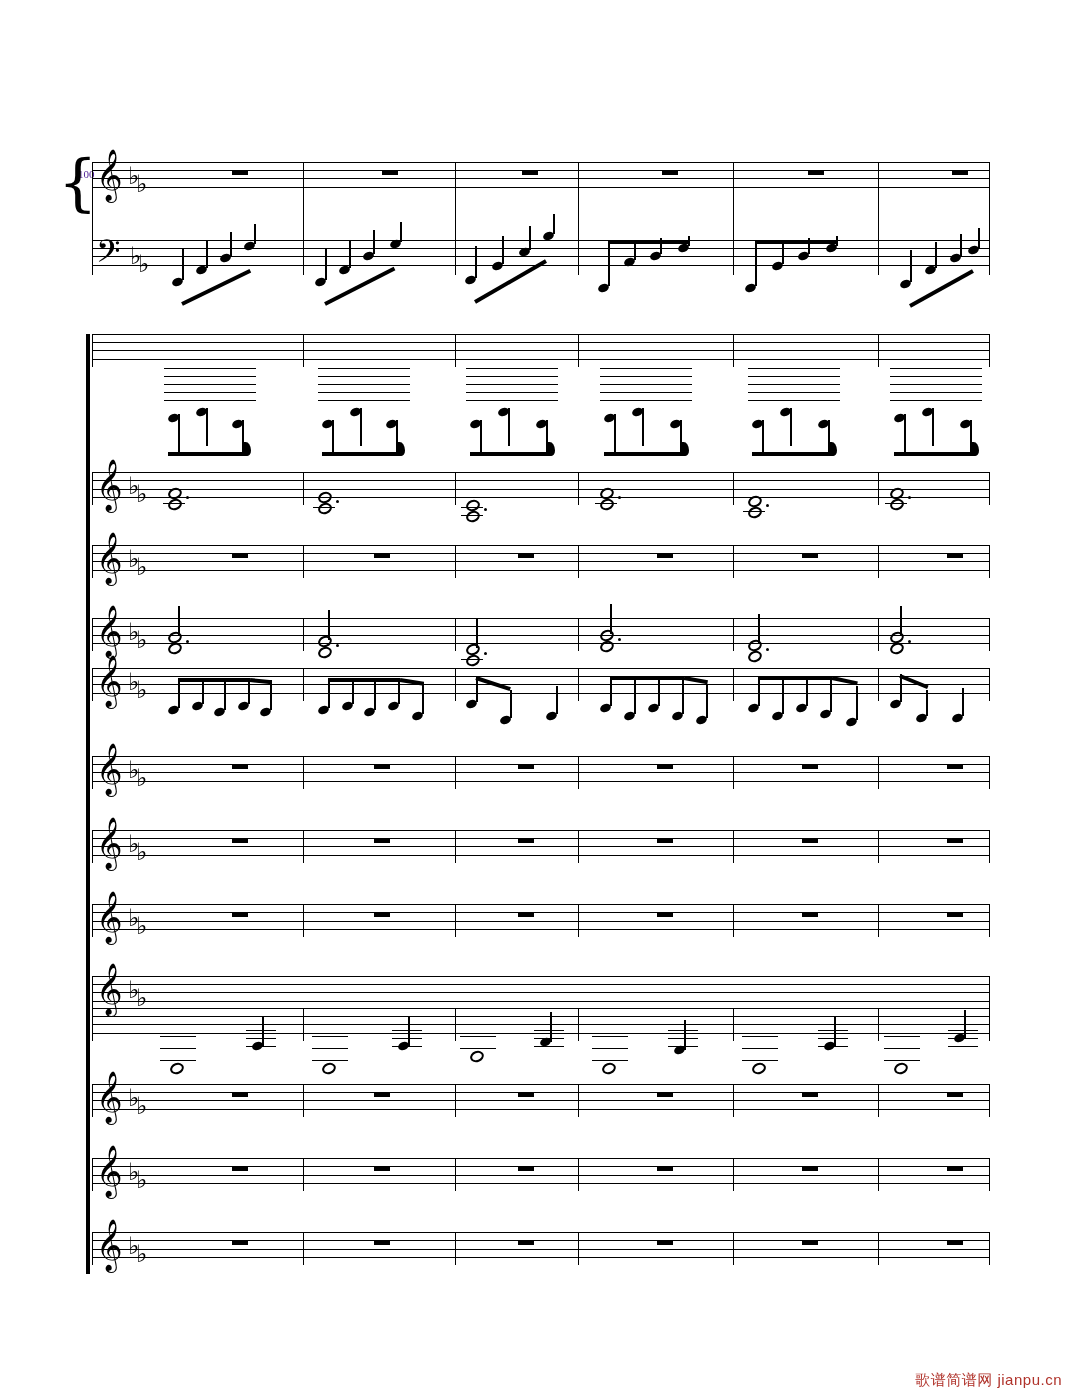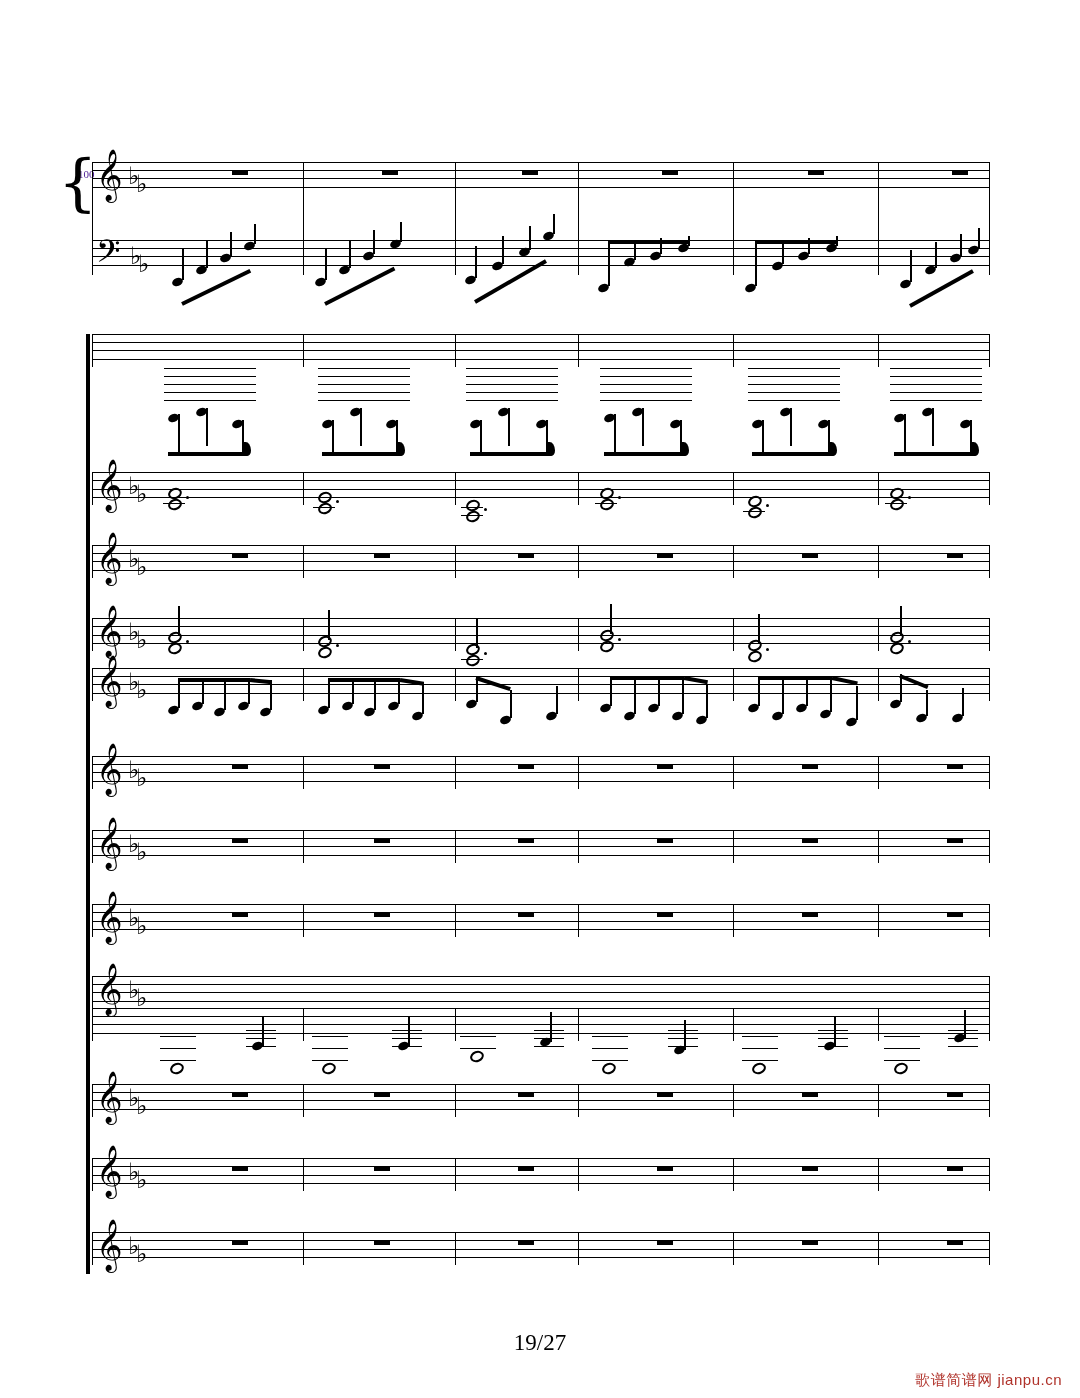--- a/index.html
+++ b/index.html
@@ -745,19 +745,18 @@
     <div class="rest" style="left:232px; top:1240px;"></div>
     <div class="rest" style="left:374px; top:1240px;"></div>
     <div class="rest" style="left:518px; top:1240px;"></div>
     <div class="rest" style="left:657px; top:1240px;"></div>
     <div class="rest" style="left:802px; top:1240px;"></div>
     <div class="rest" style="left:947px; top:1240px;"></div>
 
     <div class="bracket-left" style="left:86px; top:334px; height:940px;"></div>
   </div>
 
-  <div class="page-number">19/27</div>
 
   <div class="watermark">
     <span>歌谱简谱网 jianpu.cn</span>
   </div>
 
 </div>
 
 </body></html>

